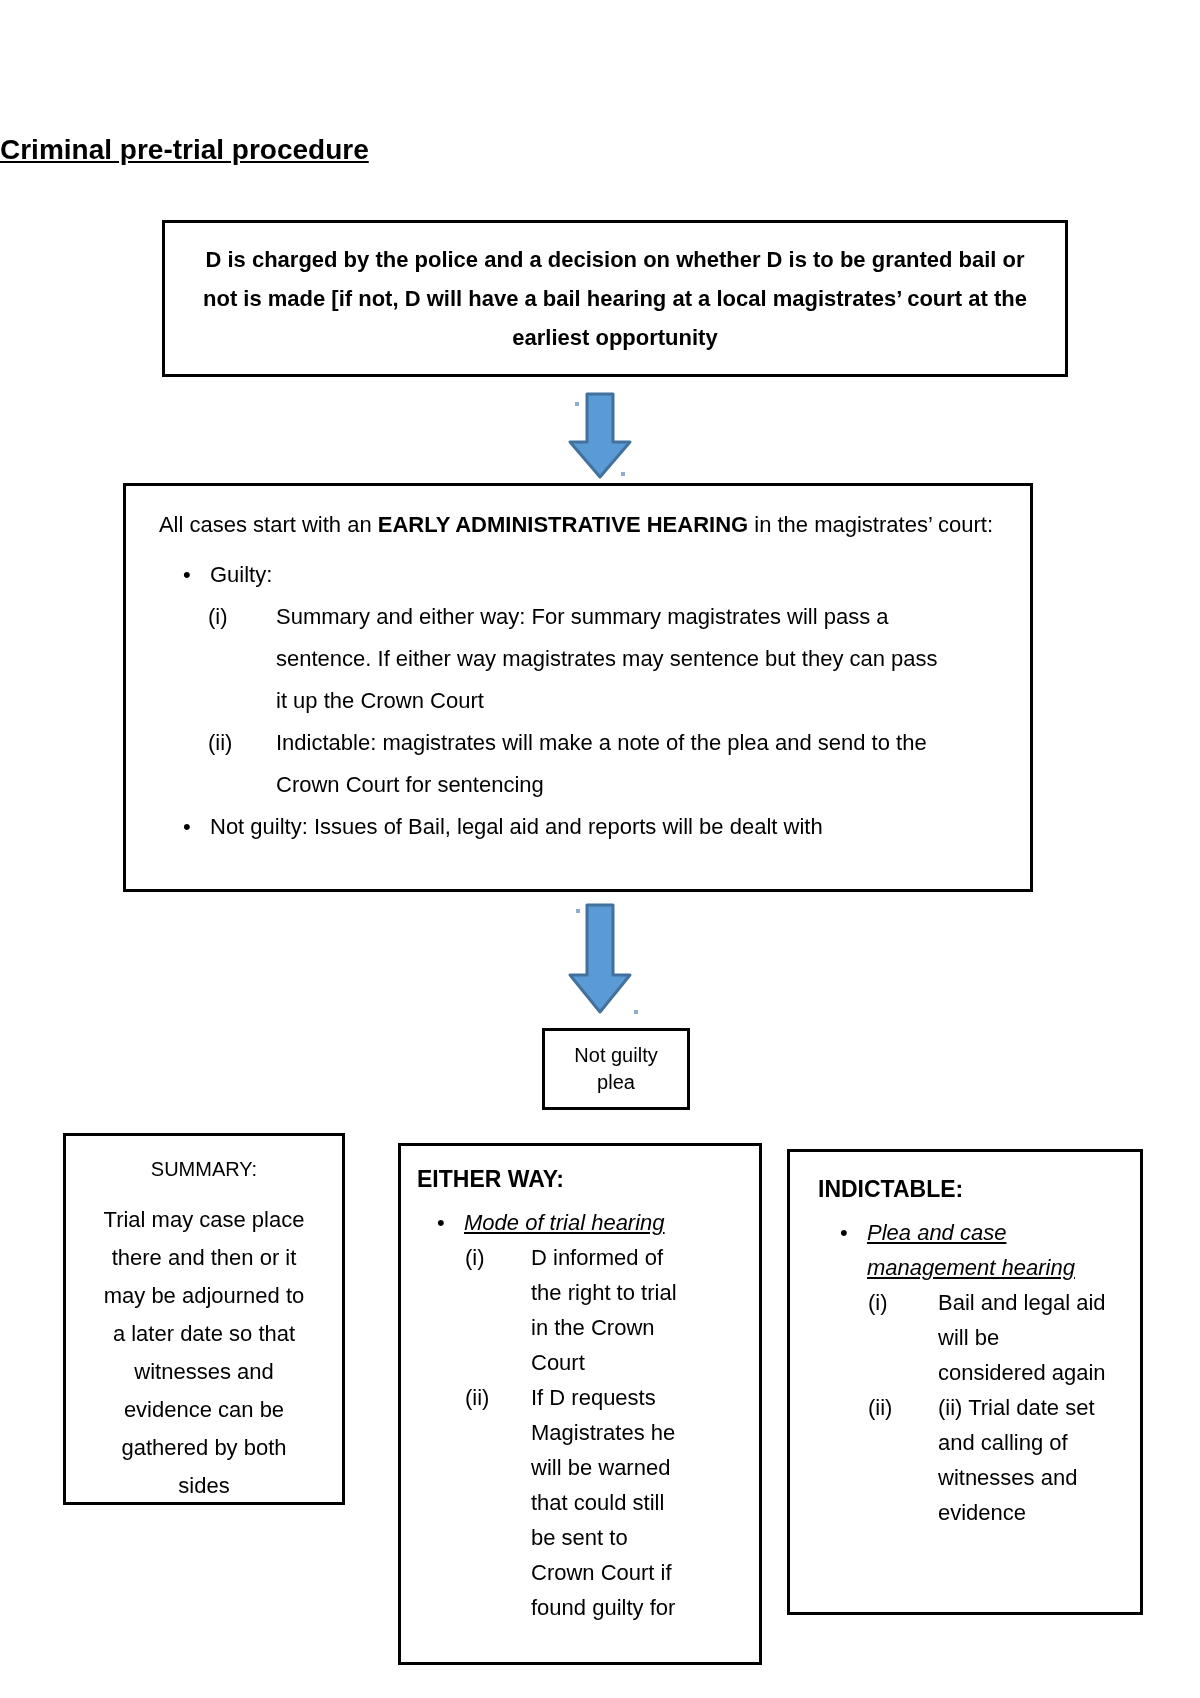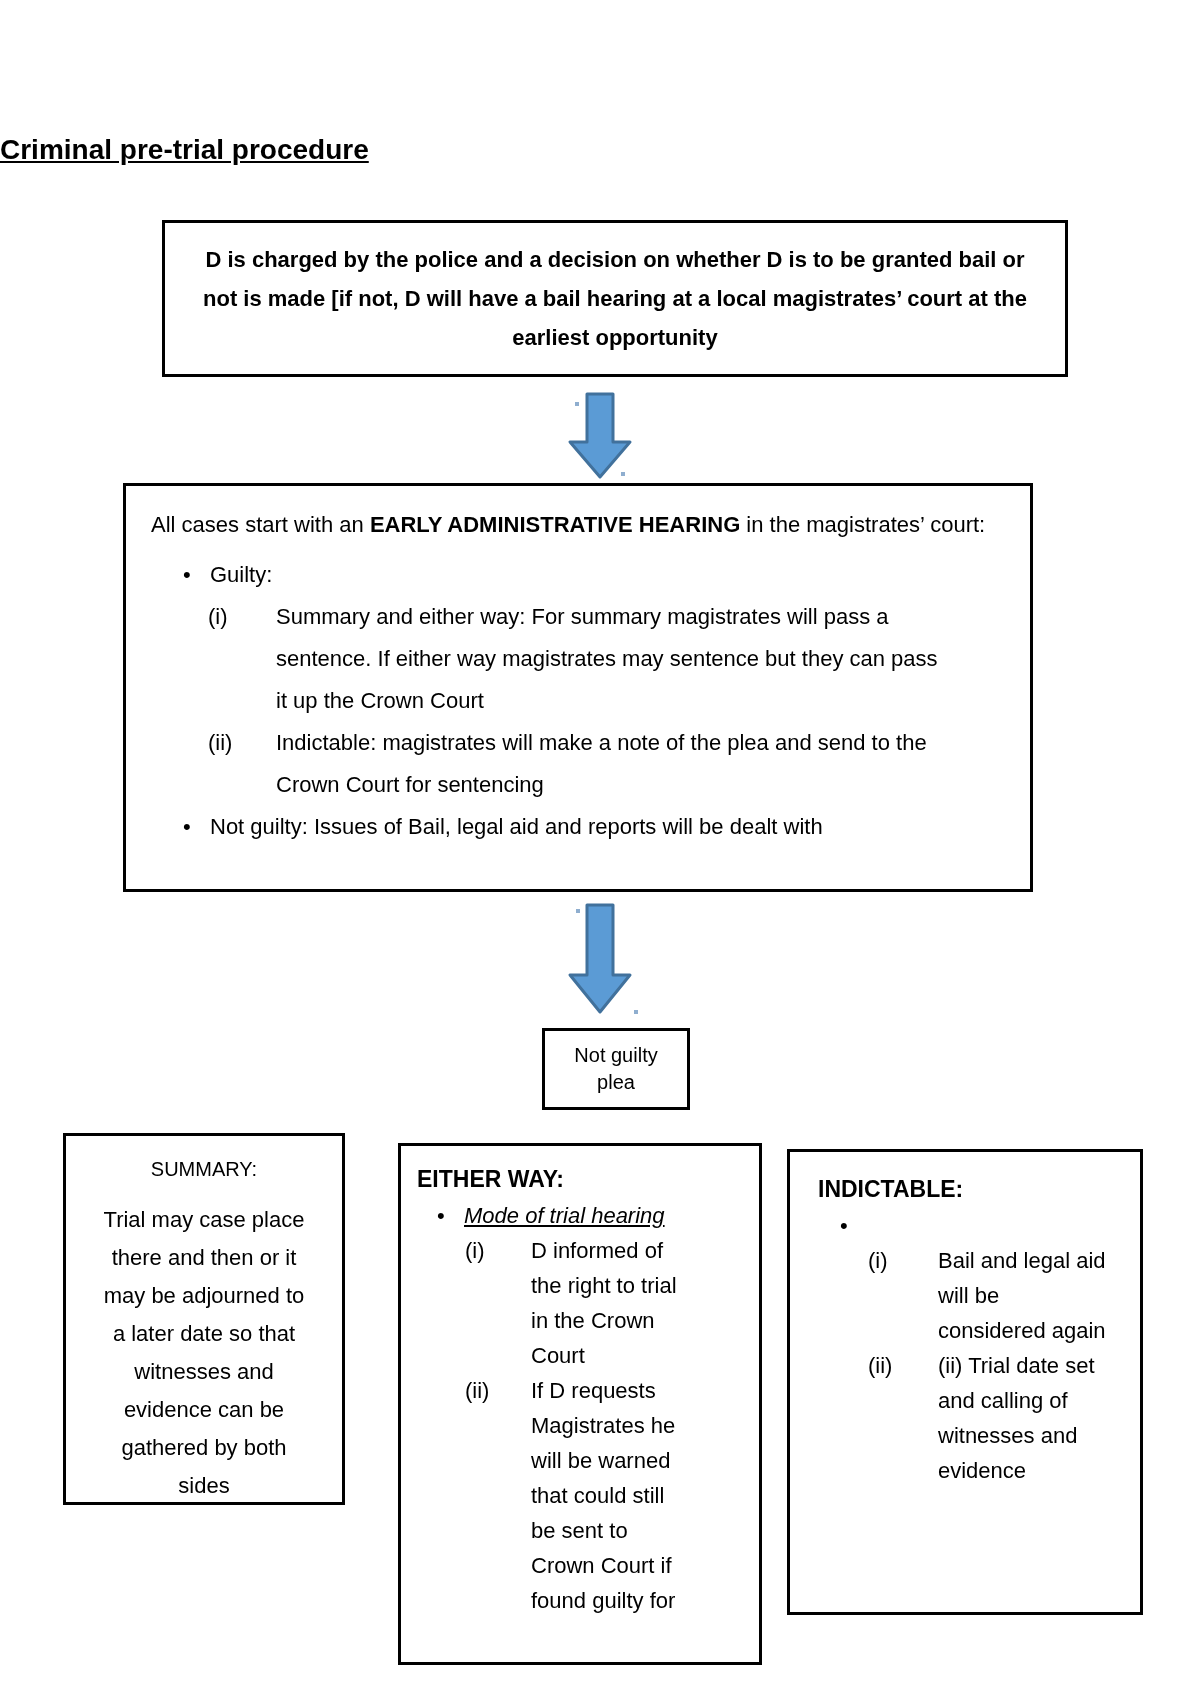--- a/index.html
+++ b/index.html
@@ -13,21 +13,21 @@
 
   
   #charge-box { left:162px; top:220px; width:906px; height:157px;
                 display:flex; align-items:center; justify-content:center;
                 padding:0 30px; }
   #charge-box .txt { font-size:22px; font-weight:bold; line-height:39px; text-align:center; }
 
   
   #eah-box { left:123px; top:483px; width:910px; height:409px;
              padding:18px 14px 0 25px; font-size:22px; line-height:42px; }
-  #eah-box .intro { width:850px; }
+  #eah-box .intro { width:850px;text-align:center; }
   #eah-box .list { margin-top:8px; }
   .brow { display:flex; }
   .brow .dot { width:31px; padding-left:4px; flex:0 0 auto; }
   #eah-box .brow { margin-left:28px; }
   #eah-box .irow { display:flex; margin-left:57px; }
   #eah-box .irow .num { flex:0 0 68px; }
   #eah-box .irow .itxt { width:665px; }
 
   
   .arrow-svg { display:block; }
@@ -40,21 +40,21 @@
 
   
   #summary-box { left:63px; top:1133px; width:282px; height:372px;
                  padding-top:22px; text-align:center; }
   #summary-box .hd { font-size:20px; font-weight:normal; margin-bottom:20px; }
   #summary-box .bd { font-size:22px; line-height:38px; width:212px; margin:0 auto; }
 
   
   #ew-box { left:398px; top:1143px; width:364px; height:522px;
             padding:18px 10px 0 16px; font-size:22px; line-height:35px; overflow:hidden; }
-  .hd2 { font-size:23px; font-weight:bold; margin-bottom:4px; line-height:30px; }
+  .hd2 { font-size:23px; font-weight:bold; margin-bottom:11px; line-height:30px; }
   .bullet-head { font-style:italic; text-decoration:underline; }
   #ew-box .brow { margin-left:16px; }
   #ew-box .irow { display:flex; margin-left:48px; }
   #ew-box .irow .num { flex:0 0 66px; }
   #ew-box .irow .itxt { width:160px; }
 
   
   #ind-box { left:787px; top:1149px; width:356px; height:466px;
              padding:22px 10px 0 28px; font-size:22px; line-height:35px; overflow:hidden; }
   #ind-box .brow { margin-left:18px; }
@@ -130,20 +130,21 @@
   <div class="irow">
     <span class="num">(ii)</span>
     <span class="itxt">If D requests Magistrates he will be warned that could still be sent to Crown Court if found guilty for</span>
   </div>
 </div>
 
 <div class="abs box" id="ind-box">
   <div class="hd2">INDICTABLE:</div>
   <div class="brow">
     <span class="dot">•</span>
+    <span class="bullet-head">Plea and case management hearing</span>
   </div>
   <div class="irow">
     <span class="num">(i)</span>
     <span class="itxt">Bail and legal aid will be considered again</span>
   </div>
   <div class="irow">
     <span class="num">(ii)</span>
     <span class="itxt">(ii) Trial date set and calling of witnesses and evidence</span>
   </div>
 </div>

